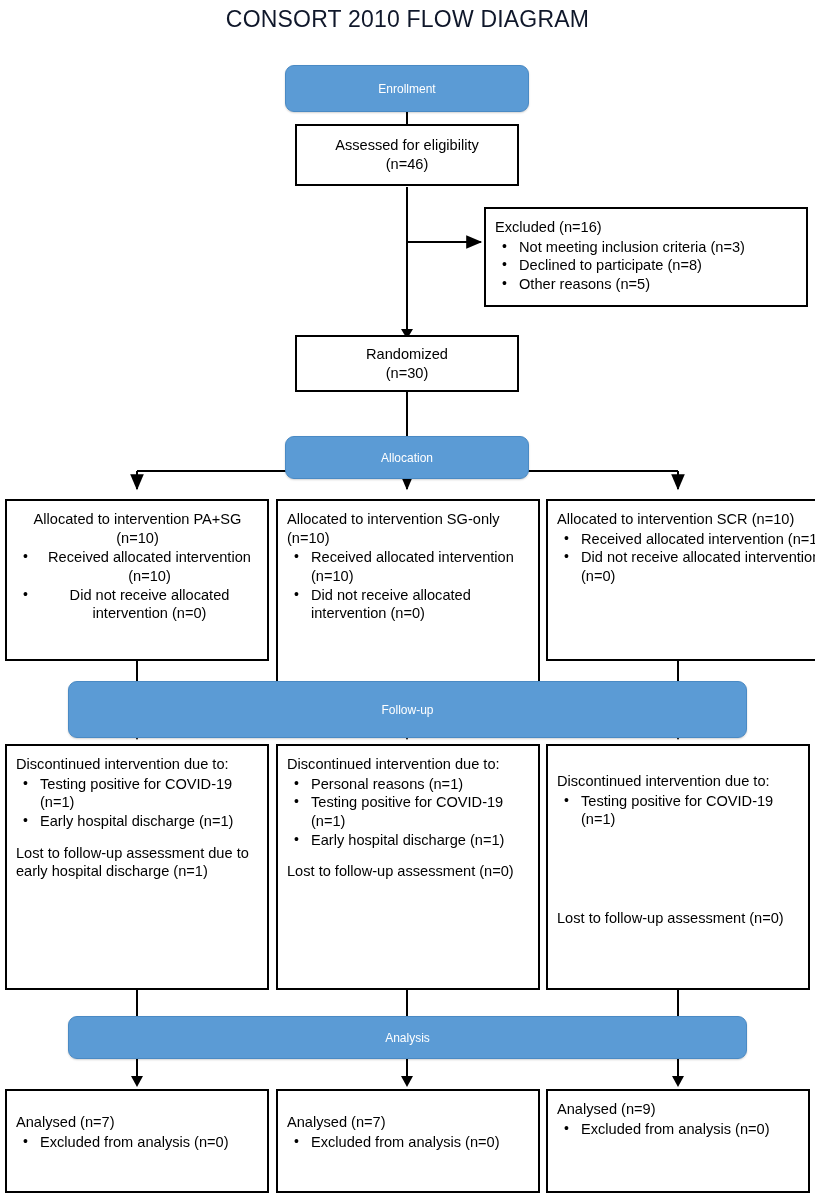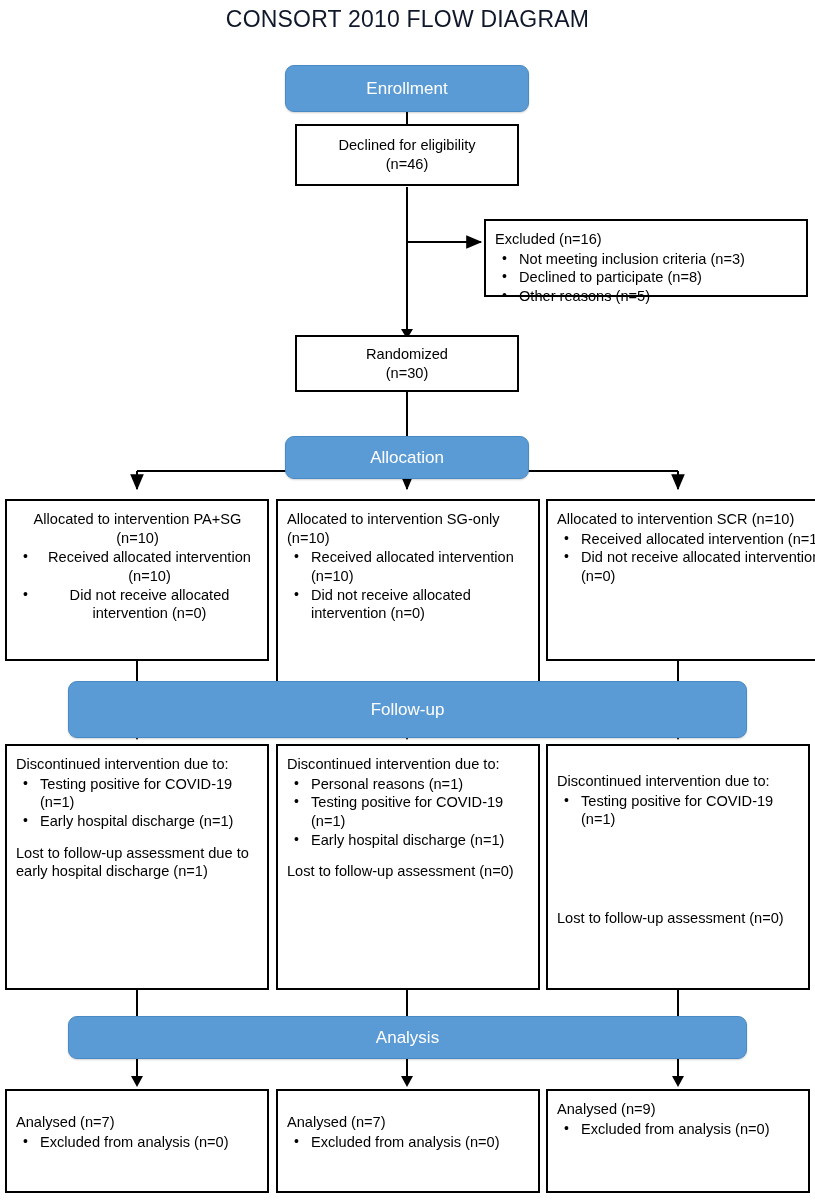--- a/index.html
+++ b/index.html
@@ -45,21 +45,21 @@
   
   .banner {
     position: absolute;
     background: #5B9BD5;
     border: 1px solid #4A8AC4;
     border-radius: 9px;
     color: #ffffff;
     display: flex;
     align-items: center;
     justify-content: center;
-    font-size: 17px;
+    font-size: 12px;
     box-sizing: border-box;
     box-shadow: 0 1px 2px rgba(0,0,0,0.18);
     z-index: 3;
   }
 
   
   .box {
     position: absolute;
     background: #ffffff;
     border: 2px solid #000000;
@@ -141,25 +141,25 @@
     <polygon points="131,1076 143,1076 137,1087" fill="#000"></polygon>
     <polygon points="401,1076 413,1076 407,1087" fill="#000"></polygon>
     <polygon points="672,1076 684,1076 678,1087" fill="#000"></polygon>
   </svg>
 
   <div class="banner" style="left:285px; top:65px; width:244px; height:47px;">
     <span>Enrollment</span>
   </div>
 
   <div class="box centered" style="left:295px; top:124px; width:224px; height:62px;">
-    <div class="line">Declined for eligibility</div>
+    <div class="line">Assessed for eligibility</div>
     <div class="line">(n=46)</div>
   </div>
 
-  <div class="box" style="left:484px; top:207px; width:324px; height:78px;margin-top:12px;">
+  <div class="box" style="left:484px; top:207px; width:324px; height:100px;">
     <div class="tight-head">Excluded (n=16)</div>
     <ul class="bullets">
       <li>Not meeting inclusion criteria (n=3)</li>
       <li>Declined to participate (n=8)</li>
       <li>Other reasons (n=5)</li>
     </ul>
   </div>
 
   <div class="box centered" style="left:295px; top:335px; width:224px; height:57px;">
     <div class="line">Randomized</div>

